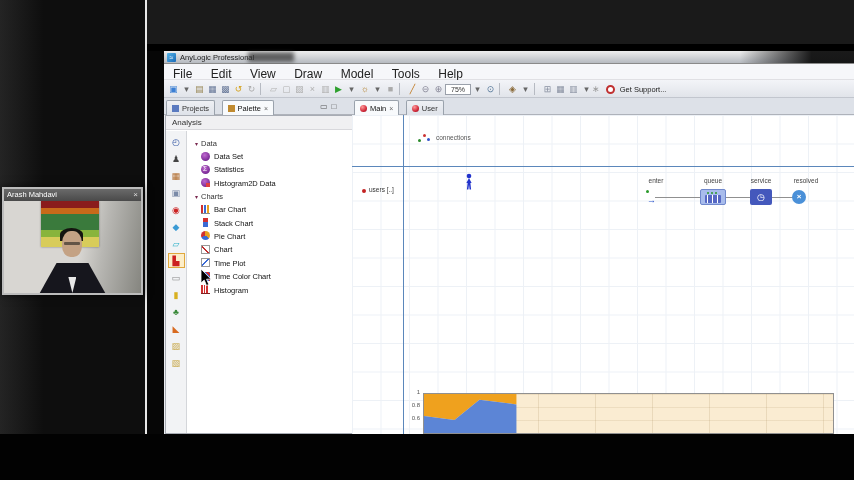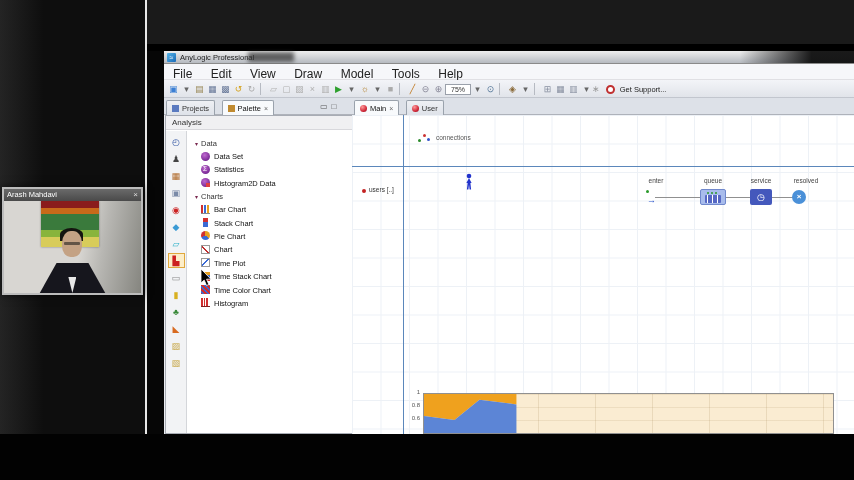--- a/index.html
+++ b/index.html
@@ -249,21 +249,20 @@
         <div class="pitem"><span class="picon pc-purple pc-sq"></span><span>Histogram2D Data</span></div>
 
         <div class="psec">
           <span class="tri">▾</span><span>Charts</span>
         </div>
         <div class="pitem"><span class="picon pc-barchart"></span><span>Bar Chart</span></div>
         <div class="pitem"><span class="picon pc-stackchart"></span><span>Stack Chart</span></div>
         <div class="pitem"><span class="picon pc-piechart"></span><span>Pie Chart</span></div>
         <div class="pitem"><span class="picon pc-plot"></span><span>Chart</span></div>
         <div class="pitem"><span class="picon pc-timeplot"></span><span>Time Plot</span></div>
-        <div class="pitem"><span class="picon pc-timestack"></span><span>Time Stack Chart</span></div>
         <div class="pitem"><span class="picon pc-timecolor"></span><span>Time Color Chart</span></div>
         <div class="pitem"><span class="picon pc-histogram"></span><span>Histogram</span></div>
       </div>
     </div>
 
     <div class="canvas">
       <div class="frame-v1"></div>
       <div class="frame-h"></div>
       <div class="frame-v2"></div>
 

